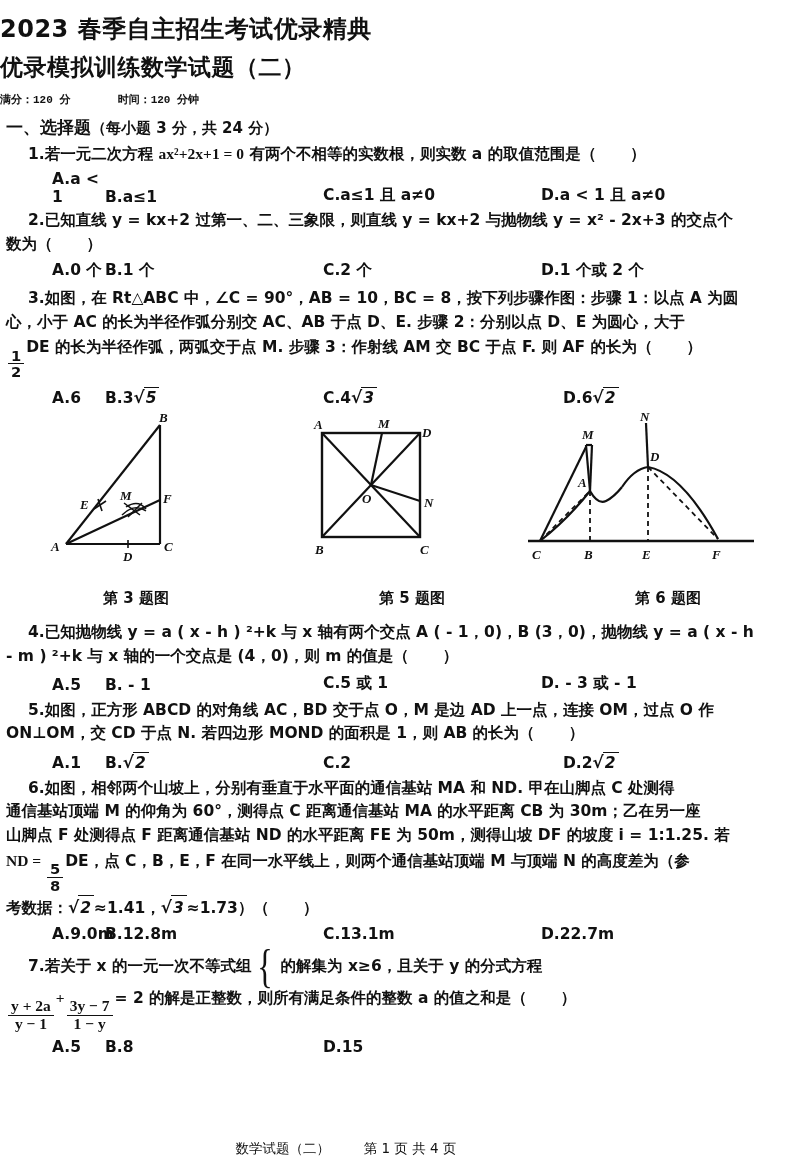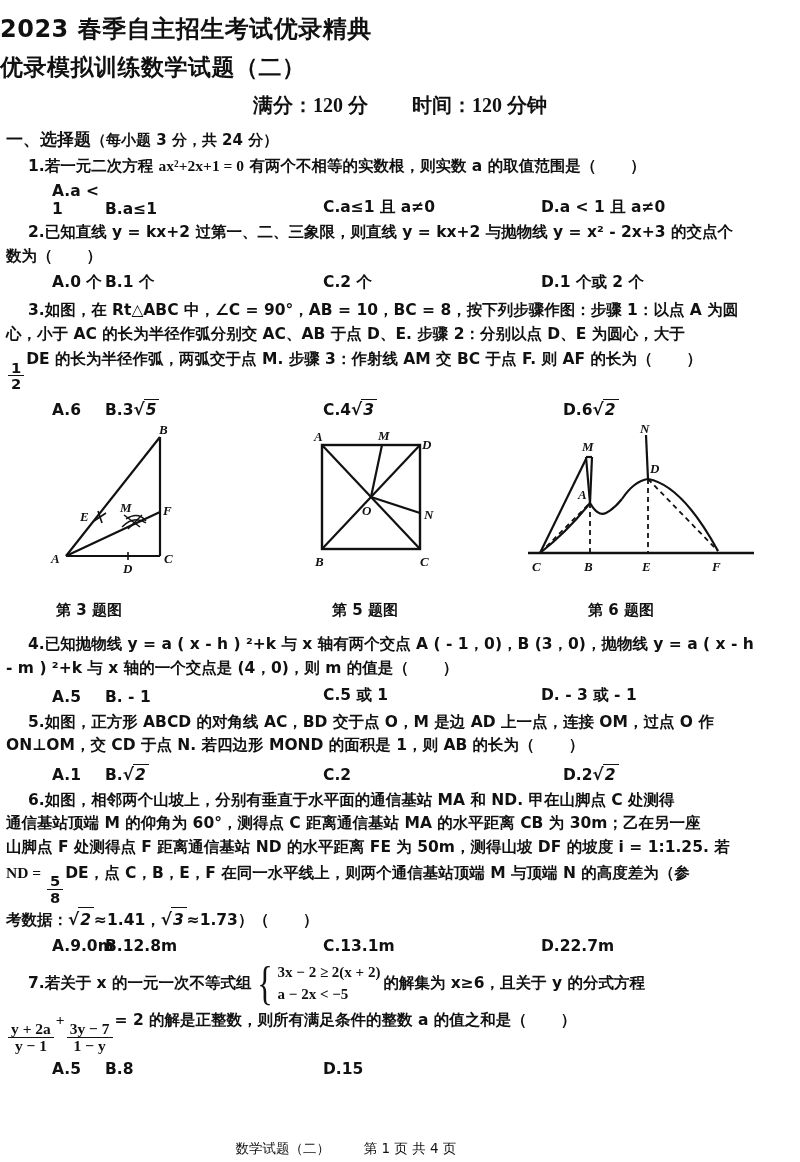--- a/index.html
+++ b/index.html
@@ -34,24 +34,24 @@
     font-size: 24px;
     padding-top: 14px;
     line-height: 1.25;
   }
   .title2 {
     font-size: 23px;
     padding-top: 9px;
     line-height: 1.25;
   }
   .meta {
-    text-align: center;
-    font-size: 20px;
-    font-weight: bold;
-    font-family: Liberation Serif, serif;
+    text-align: left;
+    font-size: 11px;
+    font-weight: bold;
+    font-family: Liberation Mono, monospace;
     padding-top: 10px;
   }
   .meta .gap { display: inline-block; width: 34px; }
 
   
   .sec-head {
     font-size: 17px;
     font-weight: bold;
     font-family: "DejaVu Sans", "Liberation Sans", sans-serif;
     padding: 9px 0 0 6px;
@@ -136,20 +136,21 @@
     height: 180px;
     margin-top: 2px;
   }
   .fig {
     position: absolute;
     top: 0;
   }
   .figcaps {
     position: relative;
     height: 24px;
+    margin-left: 47px;
   }
   .cap {
     position: absolute;
     font-size: 15px;
     font-weight: bold;
     font-family: "DejaVu Sans", "Liberation Sans", sans-serif;
   }
 
   
   .footer {
@@ -386,24 +387,20 @@
   <div class="choices" style="padding-top:4px">
     <div class="c c0">A.9.0m</div>
     <div class="c c1">B.12.8m</div>
     <div class="c c2">C.13.1m</div>
     <div class="c c3">D.22.7m</div>
   </div>
 
   <div class="q" style="padding-top:7px; line-height:1.2">
     <span class="indent"></span><span>7.</span><span>若关于 x 的一元一次不等式组</span><span class="system">
       <span class="brace">{</span>
-      <span class="rows">
-        <span class="mi">3x − 2 ≥ 2(x + 2)</span>
-        <span class="mi">a − 2x &lt; −5</span>
-      </span>
     </span><span>的解集为 x≥6，且关于 y 的分式方程</span>
   </div>
   <div class="q" style="padding-top:3px">
     <span class="frac" style="font-size:1.0em">
       <span class="num mi">y + 2a</span>
       <span class="den mi">y − 1</span>
     </span><span class="mi">+</span><span class="frac" style="font-size:1.0em">
       <span class="num mi">3y − 7</span>
       <span class="den mi">1 − y</span>
     </span><span>= 2 的解是正整数，则所有满足条件的整数 a 的值之和是（</span><span class="blank"></span><span>）</span>

